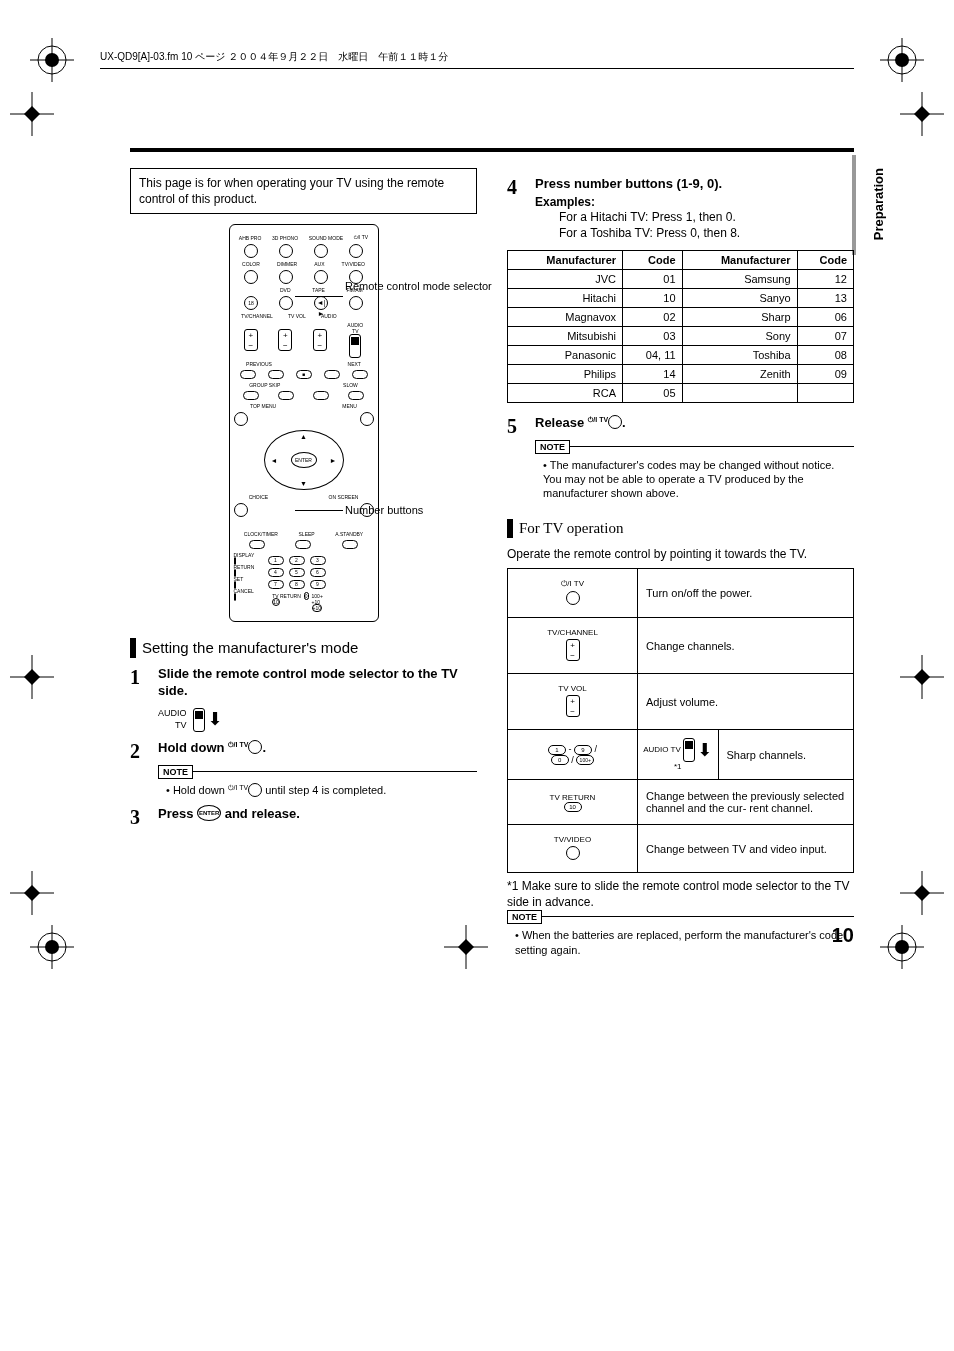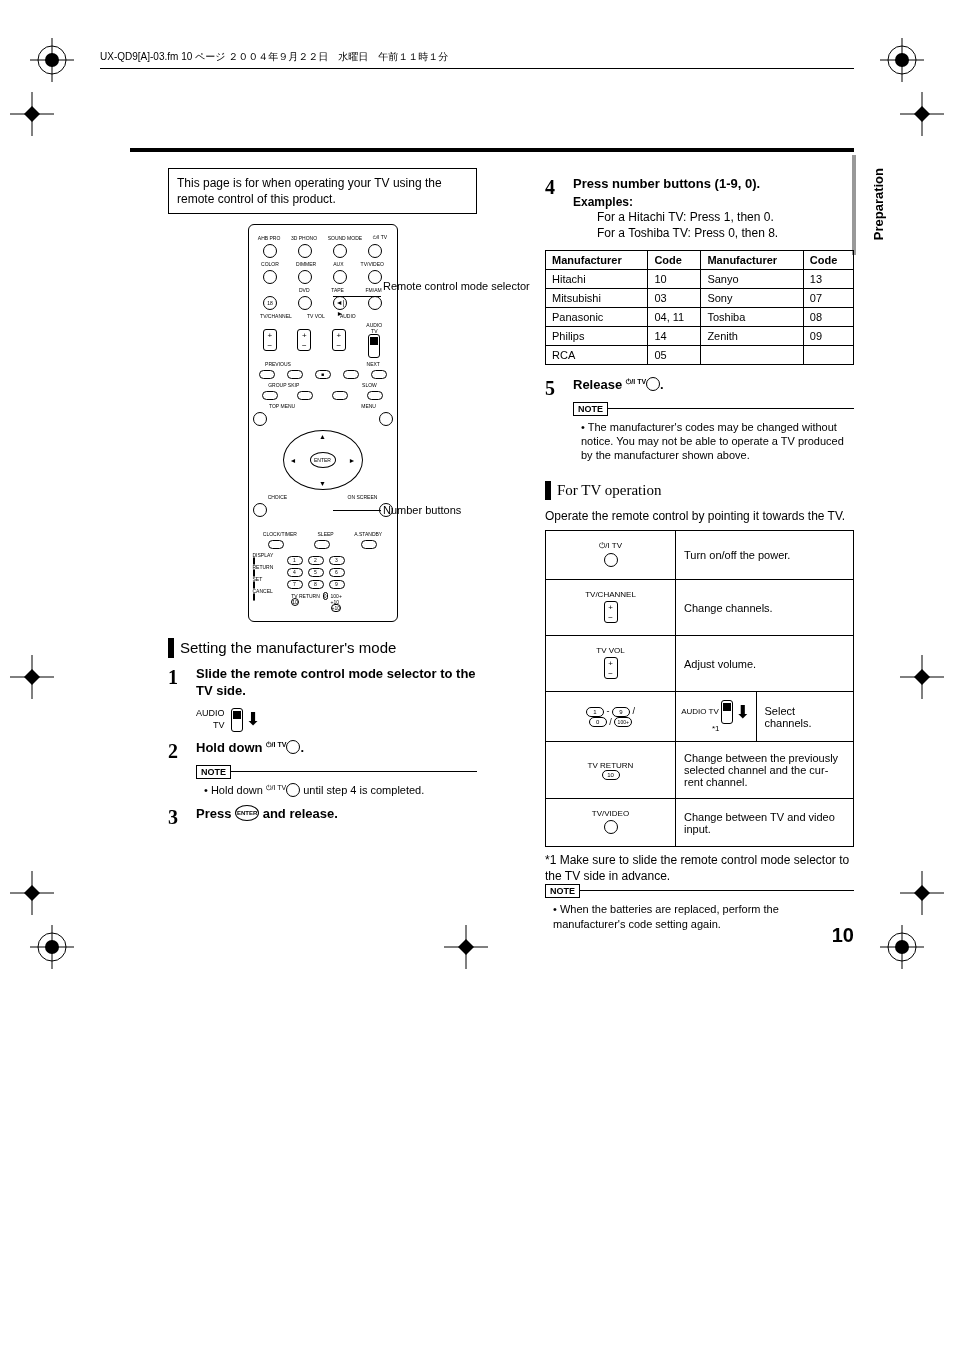--- a/index.html
+++ b/index.html
@@ -35,21 +35,21 @@
     background: #000;
   }
   .content {
     position: absolute;
     top: 168px;
     left: 130px;
     right: 100px;
     display: flex;
     gap: 30px;
   }
-  .col { flex: 1; margin-left: 38px; }
+  .col { flex: 1; }
   .side-tab {
     position: absolute;
     right: 68px;
     top: 168px;
     writing-mode: vertical-rl;
     transform: rotate(180deg);
     font-weight: bold;
     font-size: 13px;
   }
   .gray-bar {
@@ -150,21 +150,21 @@
   .inline-label { font-size: 7px; vertical-align: top; }
   .code-table {
     border-collapse: collapse;
     width: 100%;
     font-size: 11px;
     margin: 6px 0 12px;
   }
   .code-table th, .code-table td {
     border: 1px solid #000;
     padding: 3px 6px;
-    text-align: left;
+    text-align: right;
   }
   .code-table th { font-weight: bold; }
   .op-table {
     border-collapse: collapse;
     width: 100%;
     font-size: 11px;
     margin: 6px 0;
   }
   .op-table td {
     border: 1px solid #000;
@@ -517,24 +517,36 @@
         <thead>
             <tr>
           <th>Manufacturer</th>
           <th>Code</th>
           <th>Manufacturer</th>
           <th>Code</th>
         </tr>
           </thead>
         <tbody id="code-body">
             <tr>
+              <td>JVC</td>
+              <td>01</td>
+              <td>Samsung</td>
+              <td>12</td>
+            </tr>
+            <tr>
               <td>Hitachi</td>
               <td>10</td>
               <td>Sanyo</td>
               <td>13</td>
+            </tr>
+            <tr>
+              <td>Magnavox</td>
+              <td>02</td>
+              <td>Sharp</td>
+              <td>06</td>
             </tr>
             <tr>
               <td>Mitsubishi</td>
               <td>03</td>
               <td>Sony</td>
               <td>07</td>
             </tr>
             <tr>
               <td>Panasonic</td>
               <td>04, 11</td>
@@ -608,21 +620,21 @@
           <td style="padding:0;">
             <table style="width:100%;border-collapse:collapse;">
               <tbody>
                     <tr>
                 <td style="border:none;border-right:1px solid #000;width:80px;text-align:center;font-size:8px;padding:8px 4px;">
                   <span>AUDIO TV</span>
                   <span class="slider-box"><span class="slider-knob"></span></span>
                   <span class="down-arrow">⬇</span>
                   <div>*1</div>
                 </td>
-                <td style="border:none;padding:8px;">Select channels.</td>
+                <td style="border:none;padding:8px;">Sharp channels.</td>
               </tr>
             </tbody>
                 </table>
           </td>
         </tr>
         <tr>
           <td class="op-icon-cell">
             <div>TV RETURN</div>
             <span class="small-oval">10</span>
           </td>

